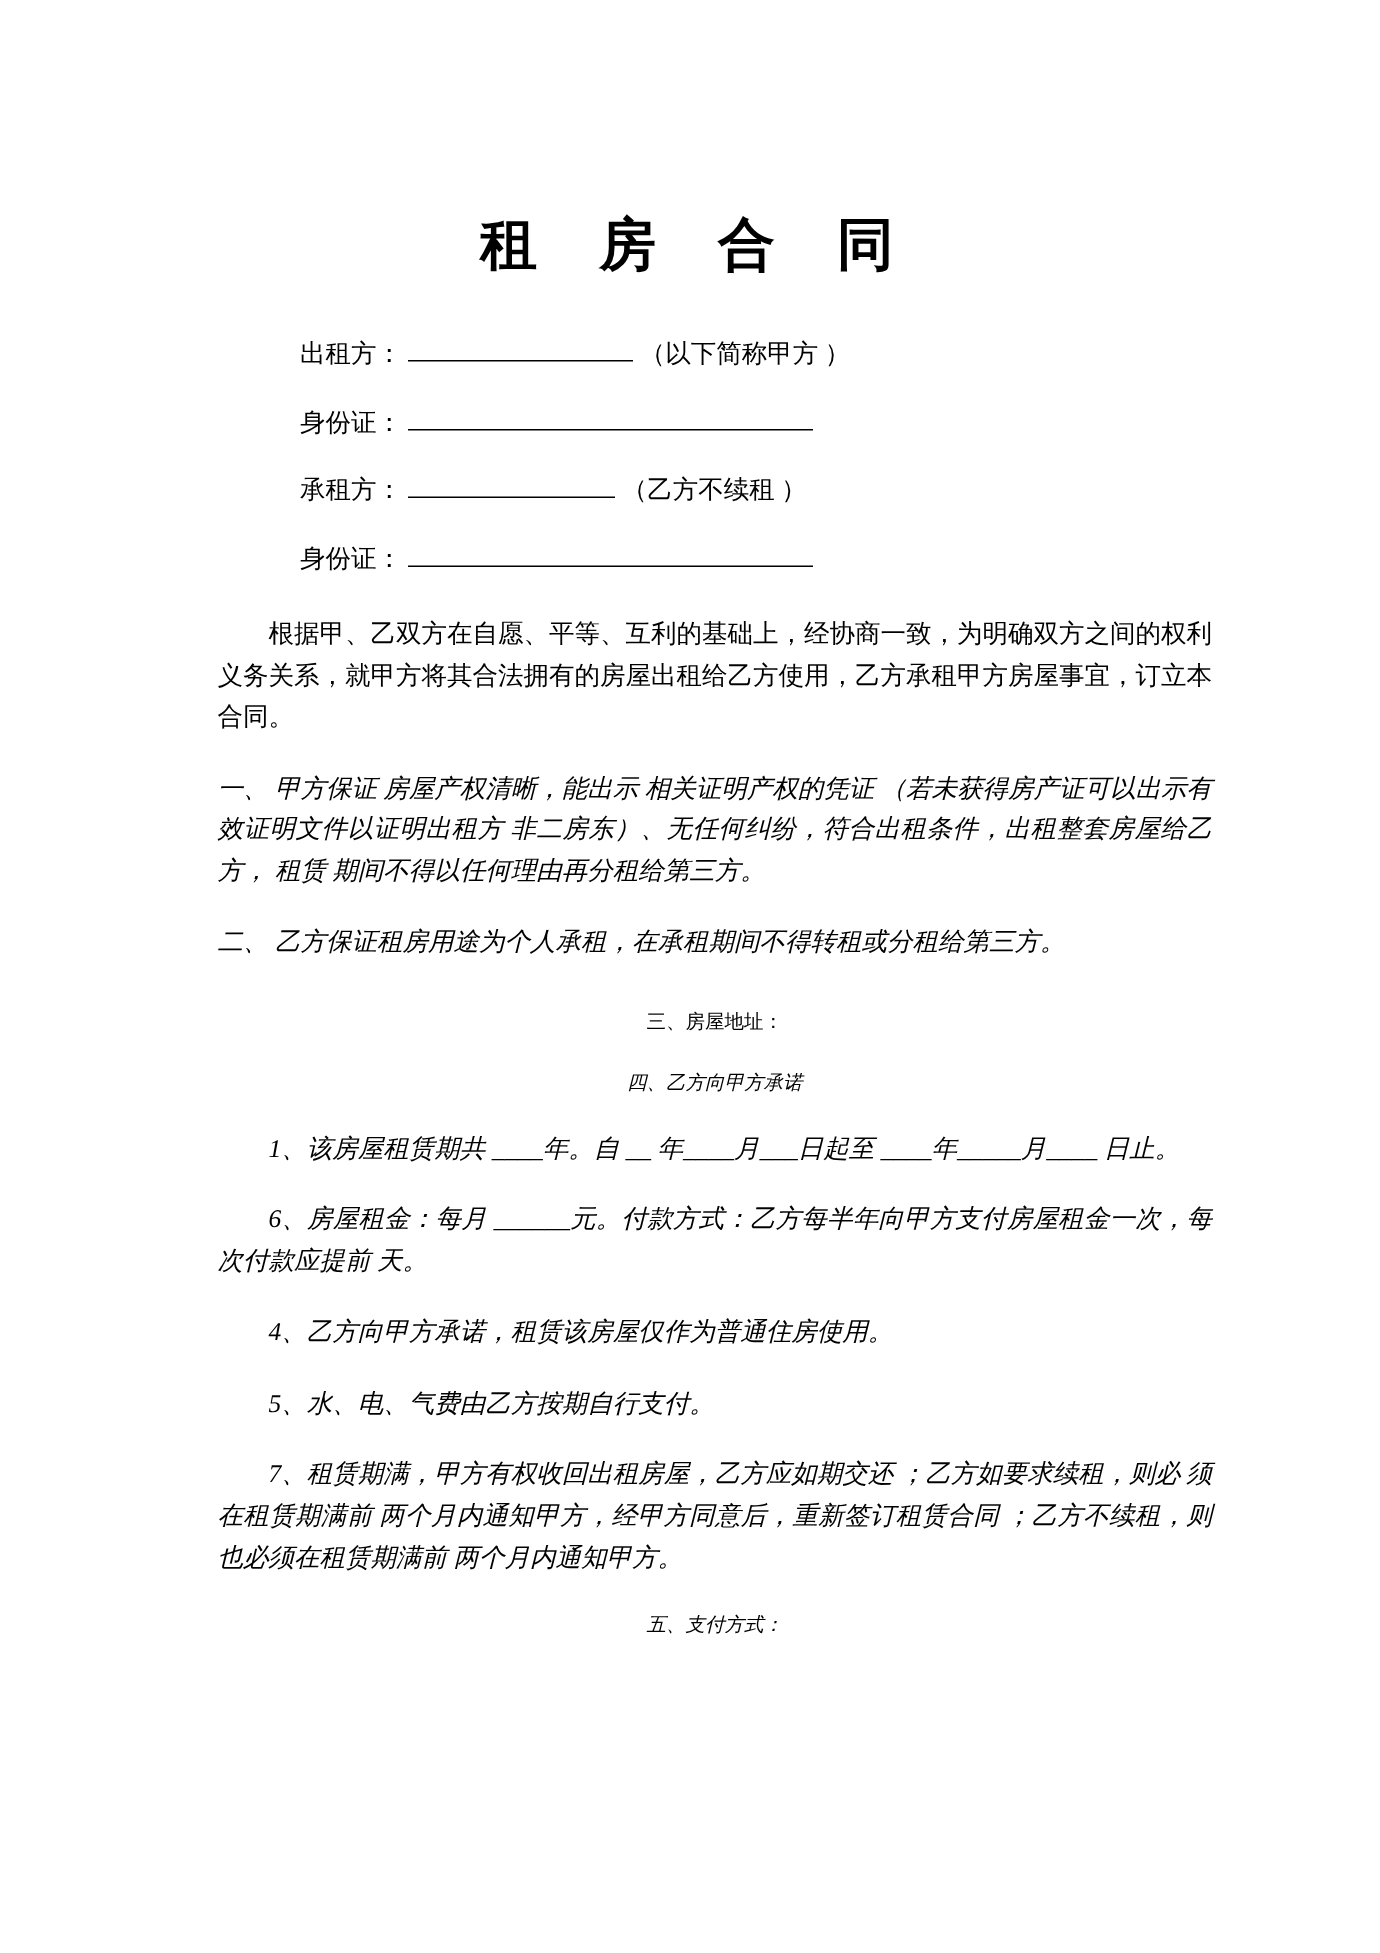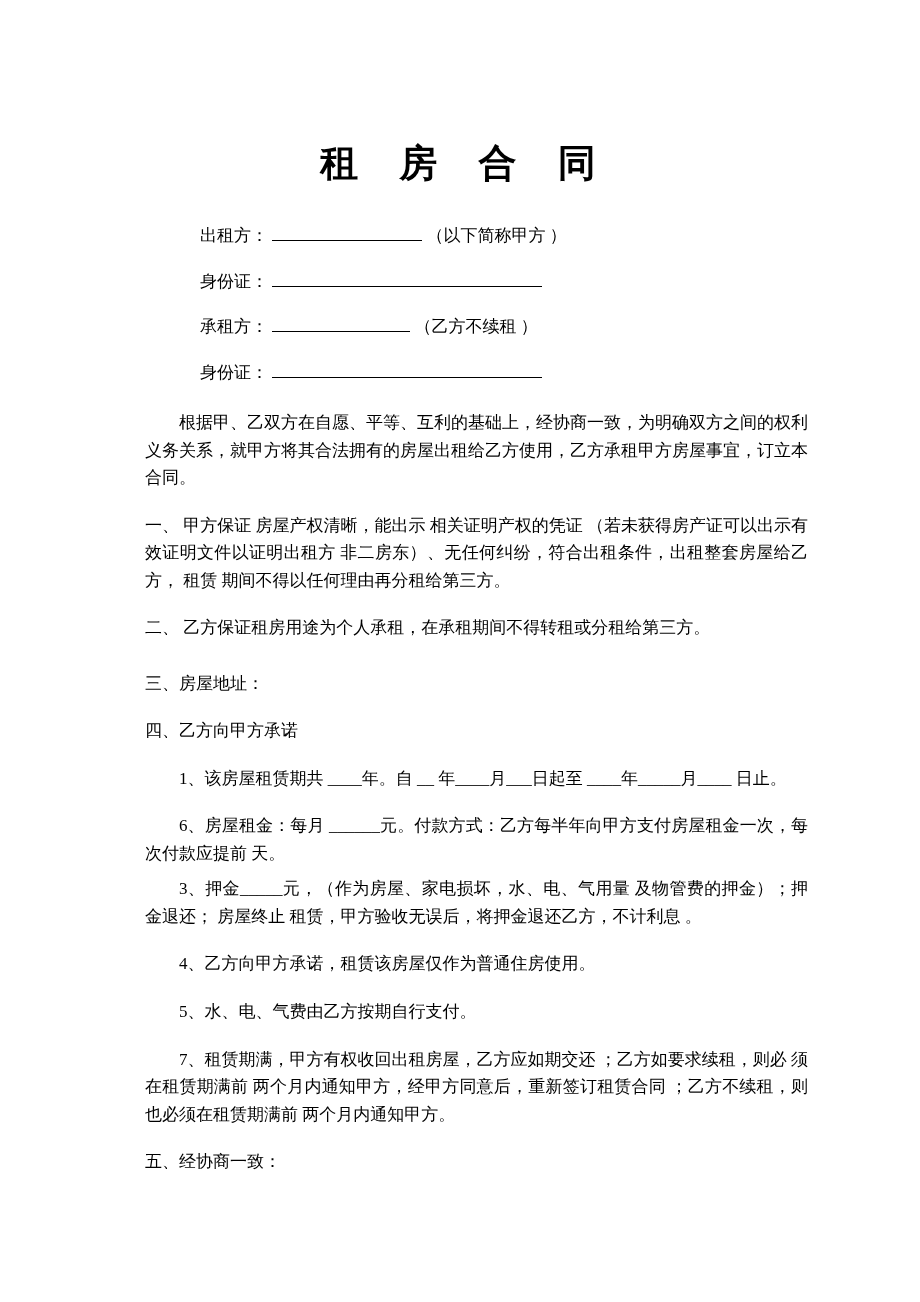--- a/index.html
+++ b/index.html
@@ -62,28 +62,30 @@
     margin: 0 0 8px 0;
     font-size: 17px;
     line-height: 1.62;
     text-align: justify;
   }
   p.indent2 {
     text-indent: 34px;
   }
   p.gap-top {
     margin-top: 20px;
+    font-style: italic;
   }
   p.gap-top-lg {
     margin-top: 28px;
   }
   .sec-head {
     margin: 0 0 8px 0;
-    font-size: 17px;
+    font-size: 13px;
     line-height: 1.62;
+    text-align: center;
   }
 </style>
 </head>
 <body>
 
 <div class="page">
 
   <h1 class="doc-title">租 房 合 同</h1>
 
   <div class="party-block">
@@ -123,25 +125,24 @@
     <p class="para gap-top"> 二、 乙方保证租房用途为个人承租，在承租期间不得转租或分租给第三方。</p>
 
     <p class="sec-head gap-top-lg">三、房屋地址：</p>
 
     <p class="sec-head gap-top">四、乙方向甲方承诺</p>
 
     <p class="para indent2 gap-top">1、该房屋租赁期共   ____年。自 __ 年____月___日起至 ____年_____月____ 日止。</p>
 
     <p class="para indent2 gap-top">6、房屋租金：每月 ______元。付款方式：乙方每半年向甲方支付房屋租金一次，每次付款应提前       天。</p>
 
-    <p class="para indent2">3、押金_____元，（作为房屋、家电损坏，水、电、气用量  及物管费的押金）；押金退还； 房屋终止 租赁，甲方验收无误后，将押金退还乙方，不计利息 。</p>
 
     <p class="para indent2 gap-top">4、乙方向甲方承诺，租赁该房屋仅作为普通住房使用。</p>
 
     <p class="para indent2 gap-top">5、水、电、气费由乙方按期自行支付。</p>
 
     <p class="para indent2 gap-top">7、租赁期满，甲方有权收回出租房屋，乙方应如期交还   ；乙方如要求续租，则必 须在租赁期满前 两个月内通知甲方，经甲方同意后，重新签订租赁合同 ；乙方不续租，则也必须在租赁期满前  两个月内通知甲方。</p>
 
-    <p class="sec-head gap-top">五、经协商一致：</p>
+    <p class="sec-head gap-top">五、支付方式：</p>
 
   </div>
 
 </div>
 
 </body></html>

